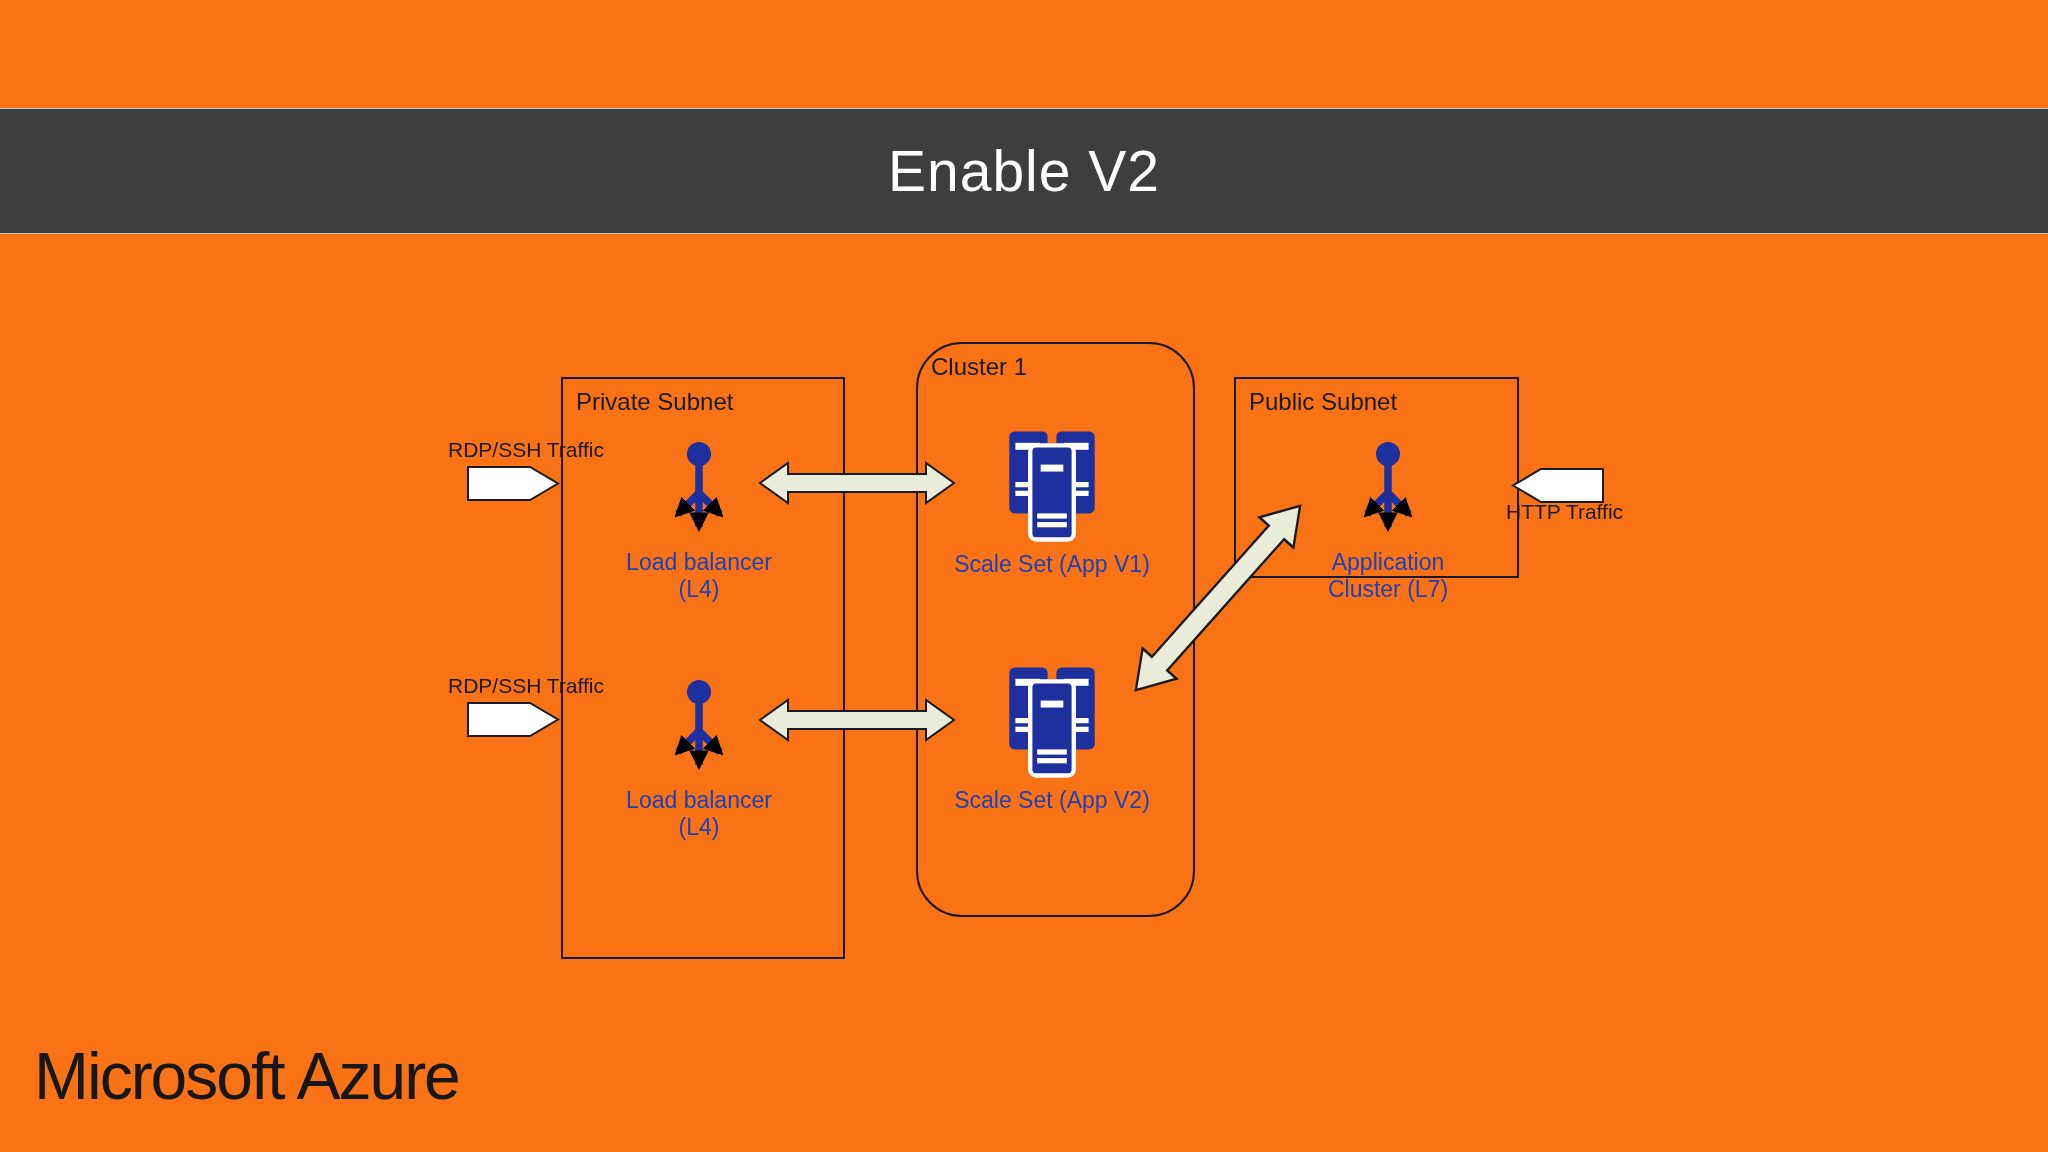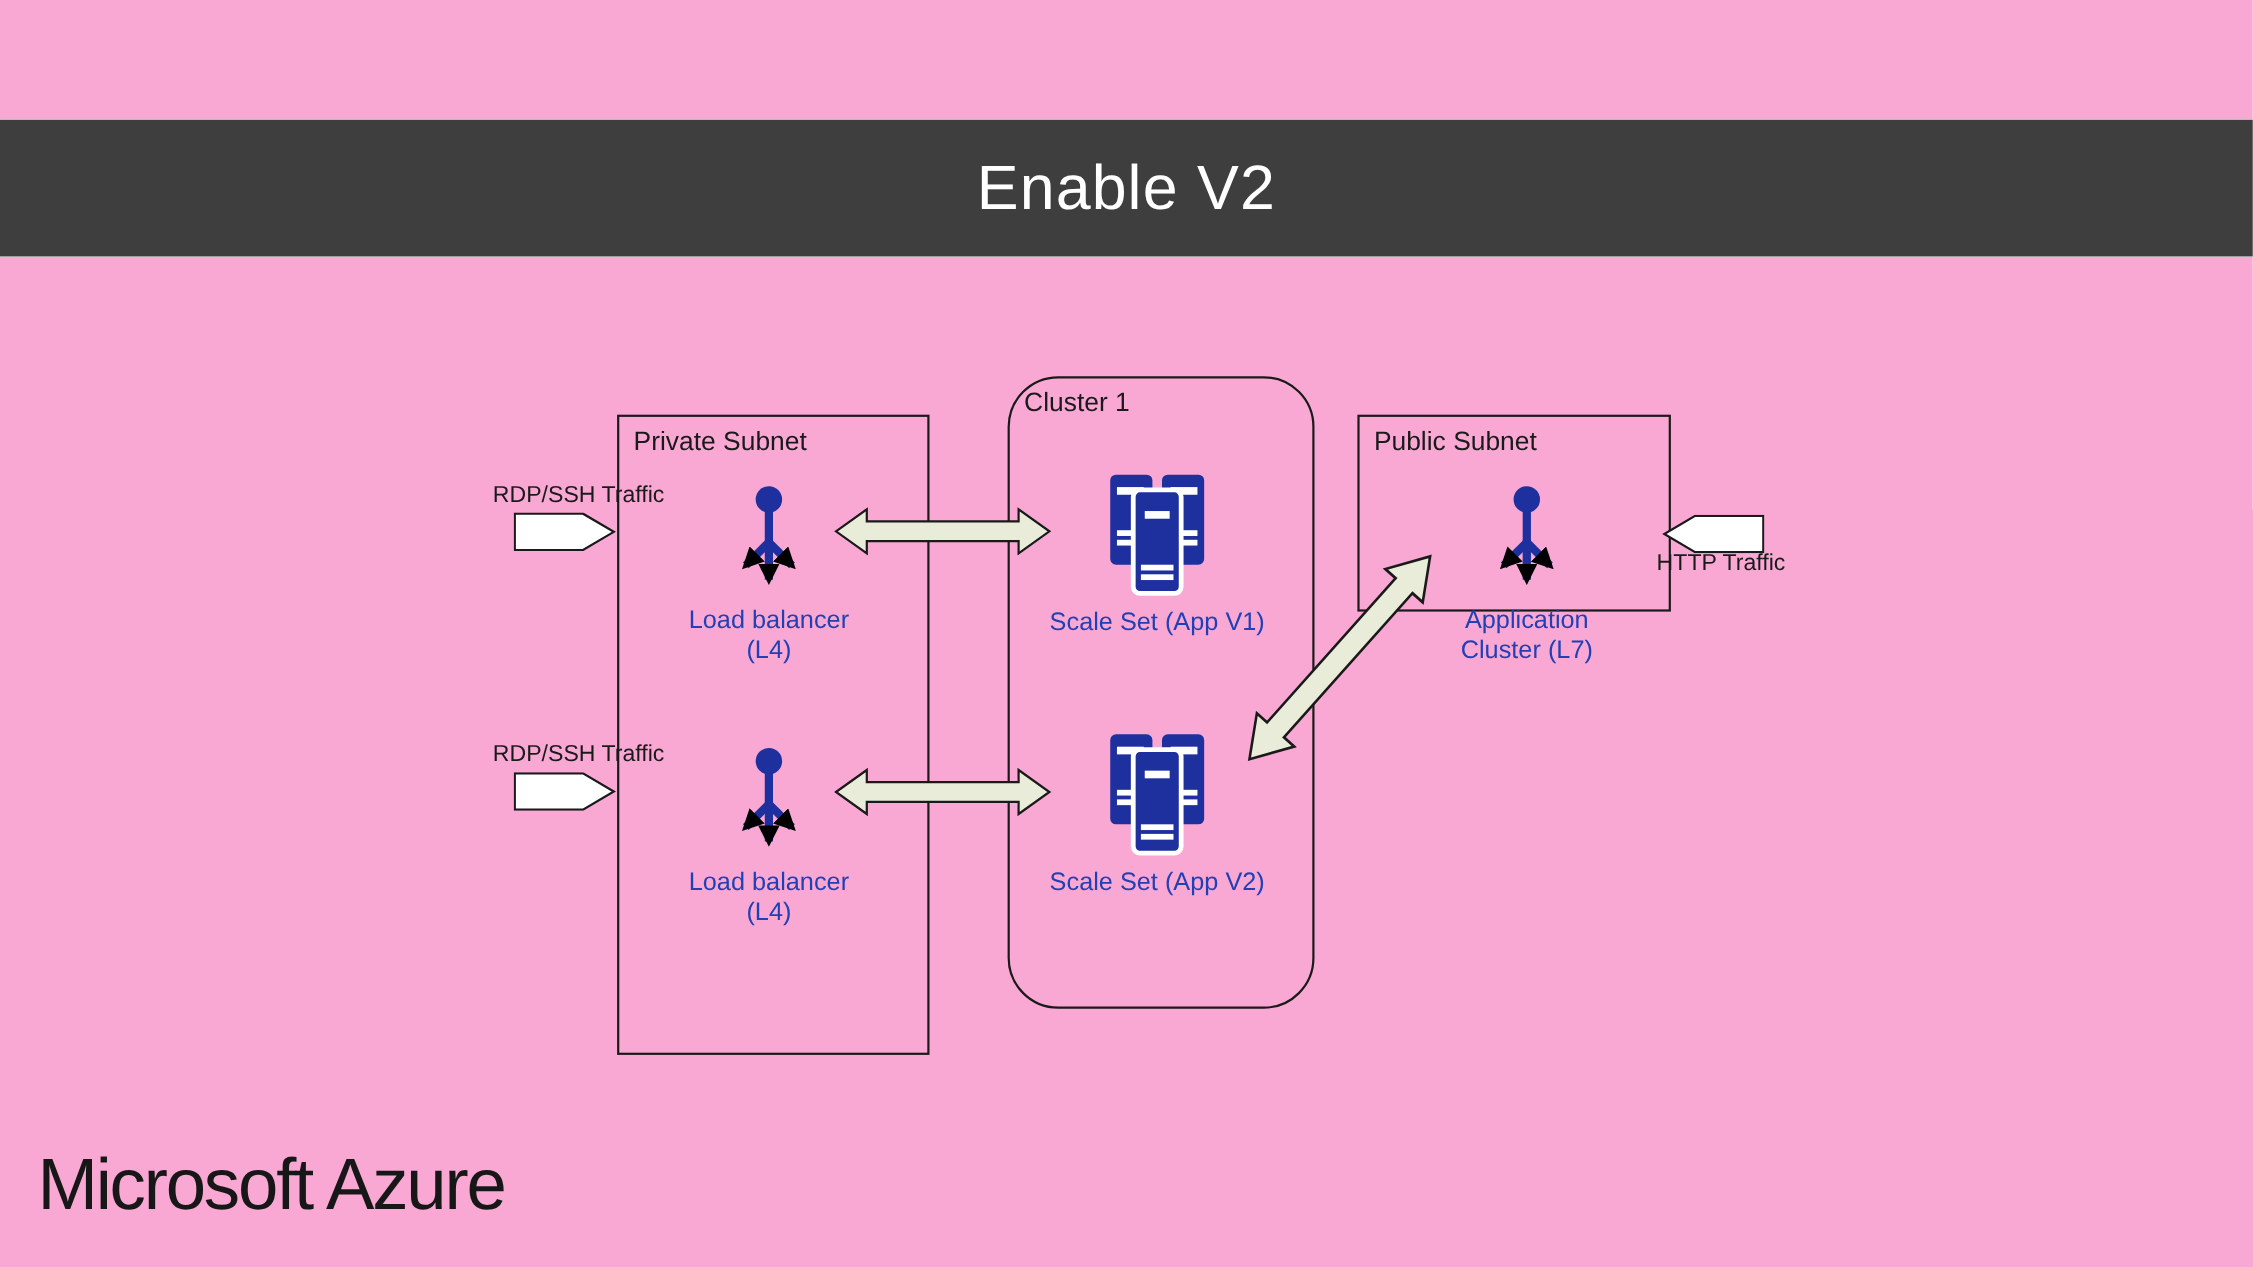--- a/index.html
+++ b/index.html
@@ -9,34 +9,34 @@
     --label-blue:#2140b4;
     --vnet-border:#4090d8;
     --box-border:#1a1a1a;
     --beige-arrow-fill:#e9ecd8;
     --white-arrow-fill:#ffffff;
     --text-dark:#1a1a1a;
   }
   *{margin:0;padding:0;box-sizing:border-box;}
   html,body{width:2048px;height:1152px;background:#ffffff;overflow:hidden;
     font-family:"Liberation Sans","DejaVu Sans",sans-serif;}
-  .slide{position:relative;width:2048px;height:1152px;background:#f9a8d4;}
+  .slide{position:relative;width:2048px;height:1152px;background:#f97316;}
 
   
   .header-bar{position:absolute;left:0;top:109px;width:2048px;height:124px;
     background:var(--header-bg);display:flex;align-items:center;justify-content:center;
     box-shadow:0 1px 0 #c9c9c9, 0 -1px 0 #c9c9c9;}
   .header-title{color:var(--header-text);font-size:57px;font-weight:300;letter-spacing:1px;}
 
   
   .box{position:absolute;border:2px solid var(--box-border);background:transparent;z-index:1;}
   .box-label{position:absolute;left:13px;top:9px;font-size:24px;color:var(--text-dark);}
   .private-subnet{left:561px;top:377px;width:284px;height:582px;}
   .cluster{left:916px;top:342px;width:279px;height:575px;border-radius:46px;}
-  .public-subnet{left:1234px;top:377px;width:285px;height:179px;}
+  .public-subnet{left:1234px;top:377px;width:285px;height:201px;}
 
   
   .vnet{position:absolute;left:490px;top:303px;width:1073px;height:726px;
     border:3px dotted var(--vnet-border);z-index:5;pointer-events:none;}
   .vnet-label{position:absolute;left:11px;top:6px;font-size:23px;color:var(--text-dark);}
 
   
   .node{position:absolute;display:flex;flex-direction:column;align-items:center;z-index:3;}
   .node .icon{color:var(--icon-navy);}
   .node-caption{margin-top:4px;text-align:center;color:var(--label-blue);

